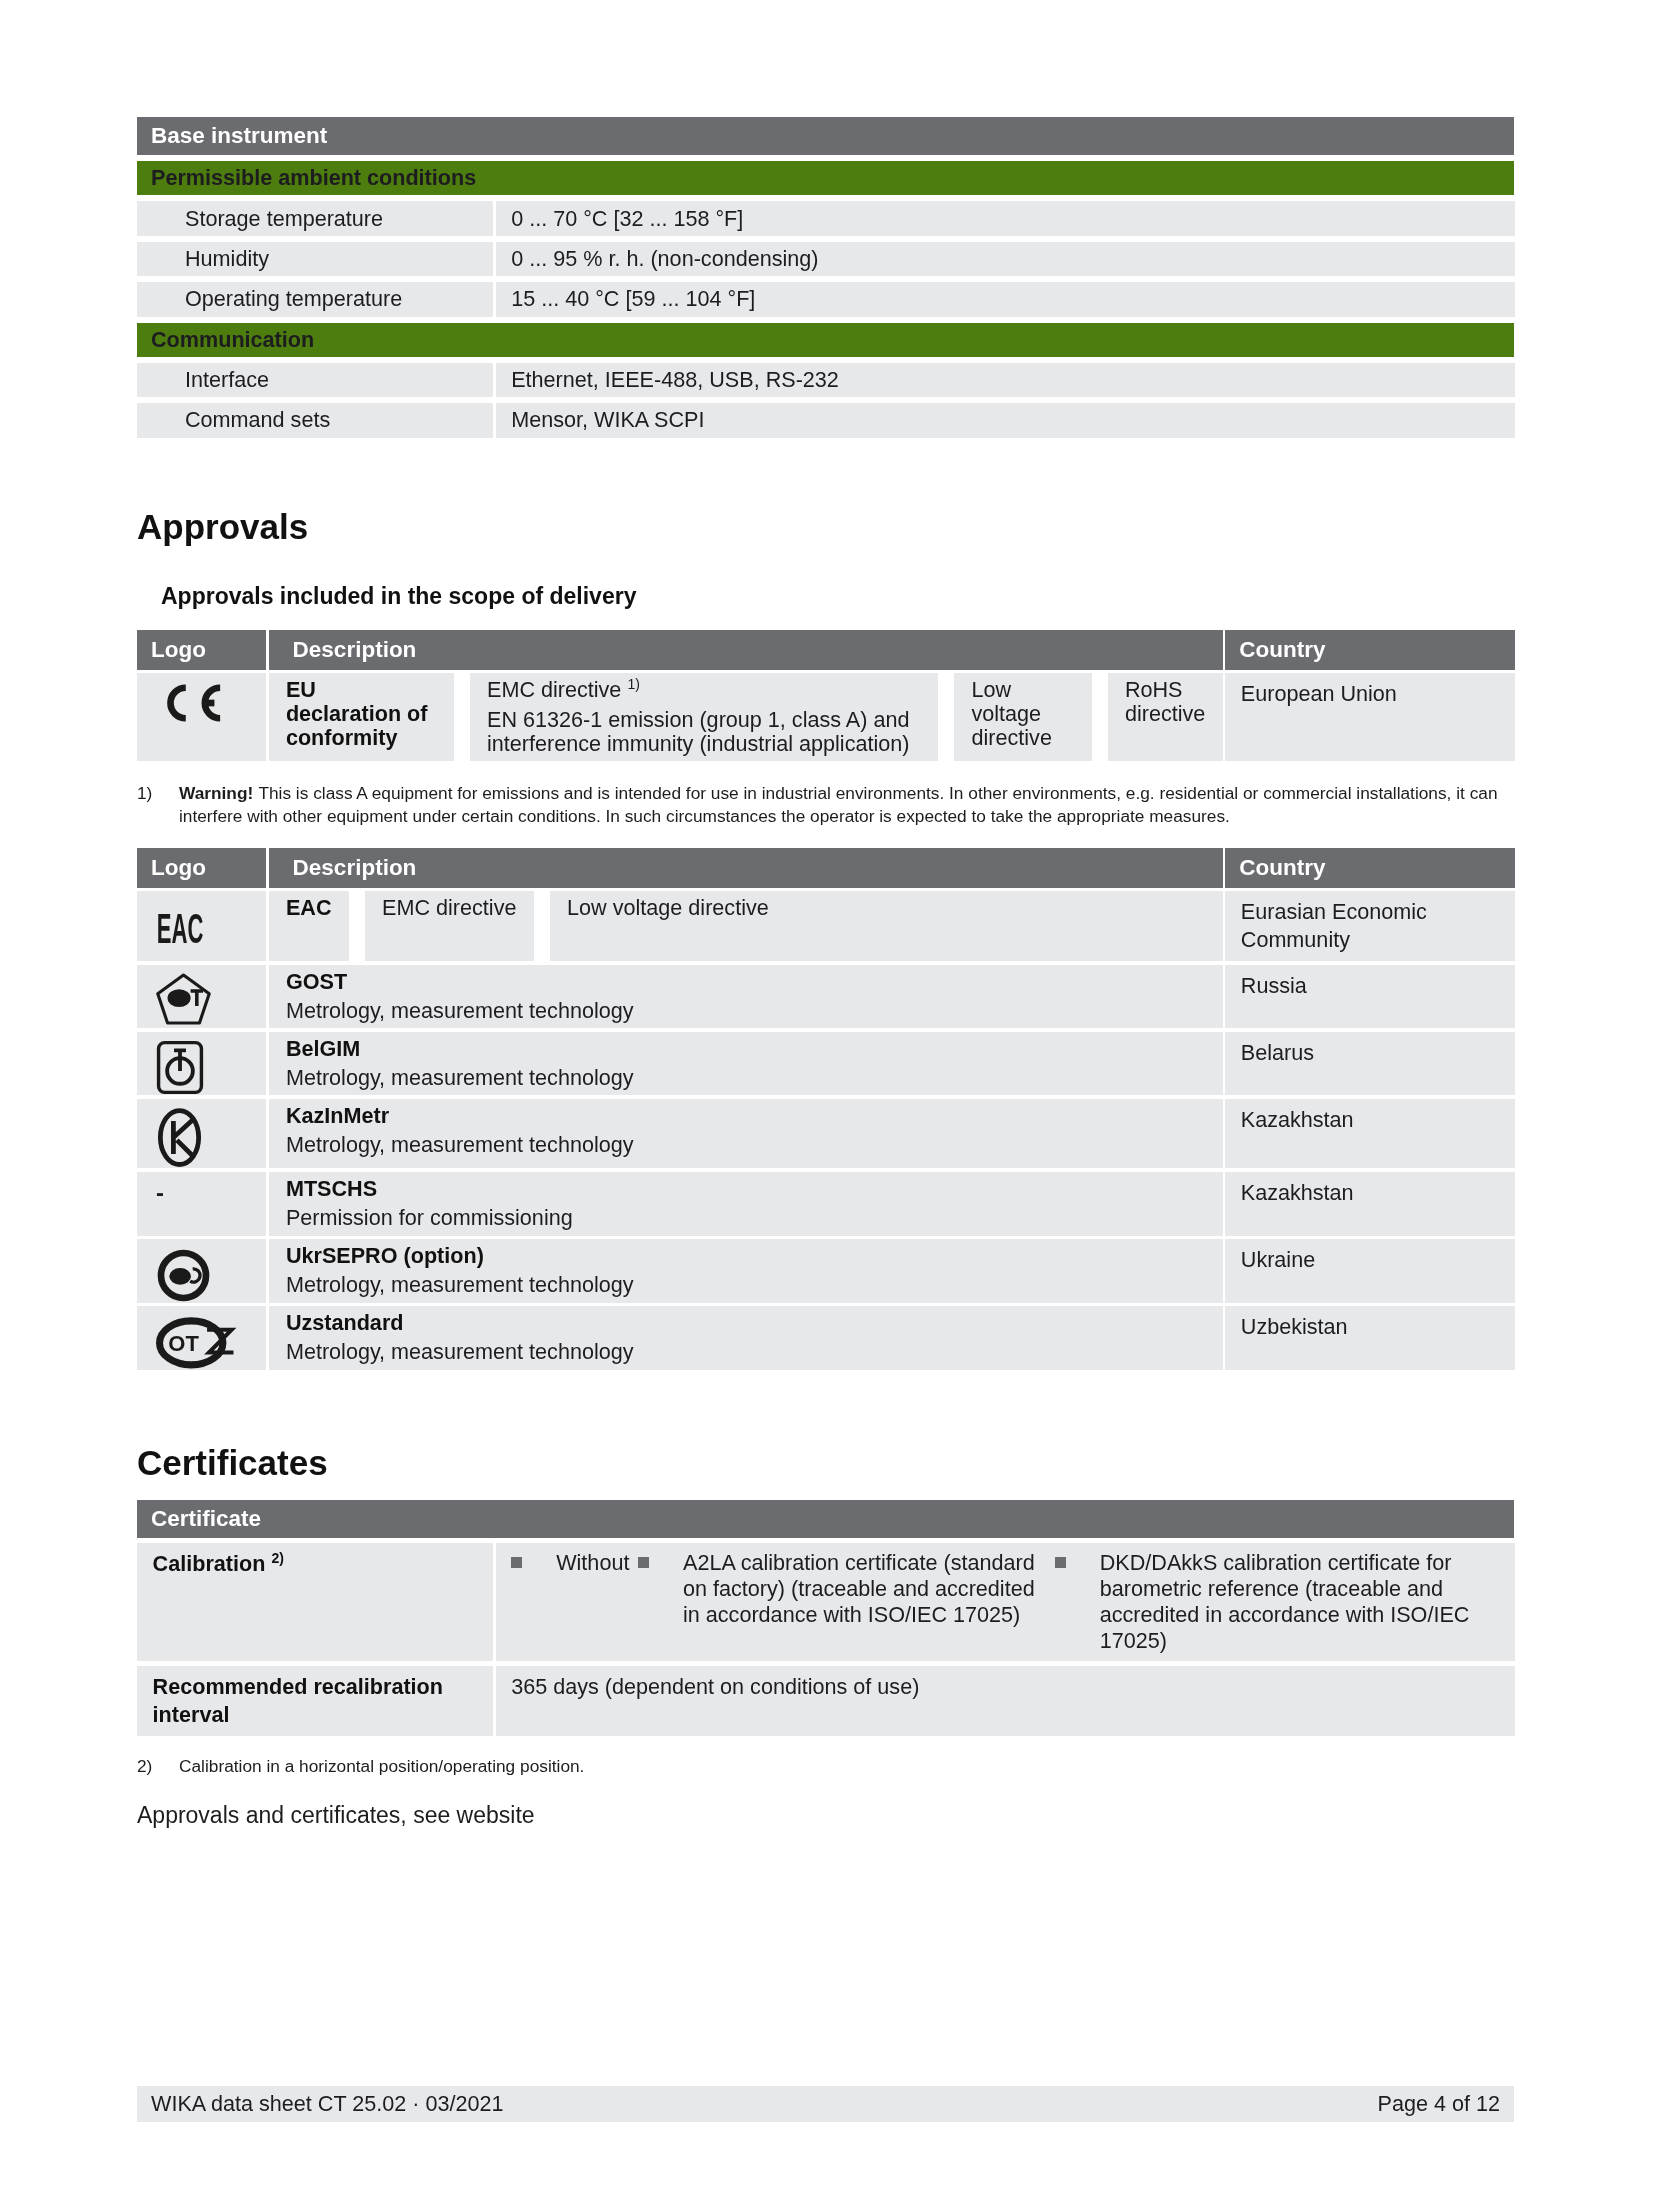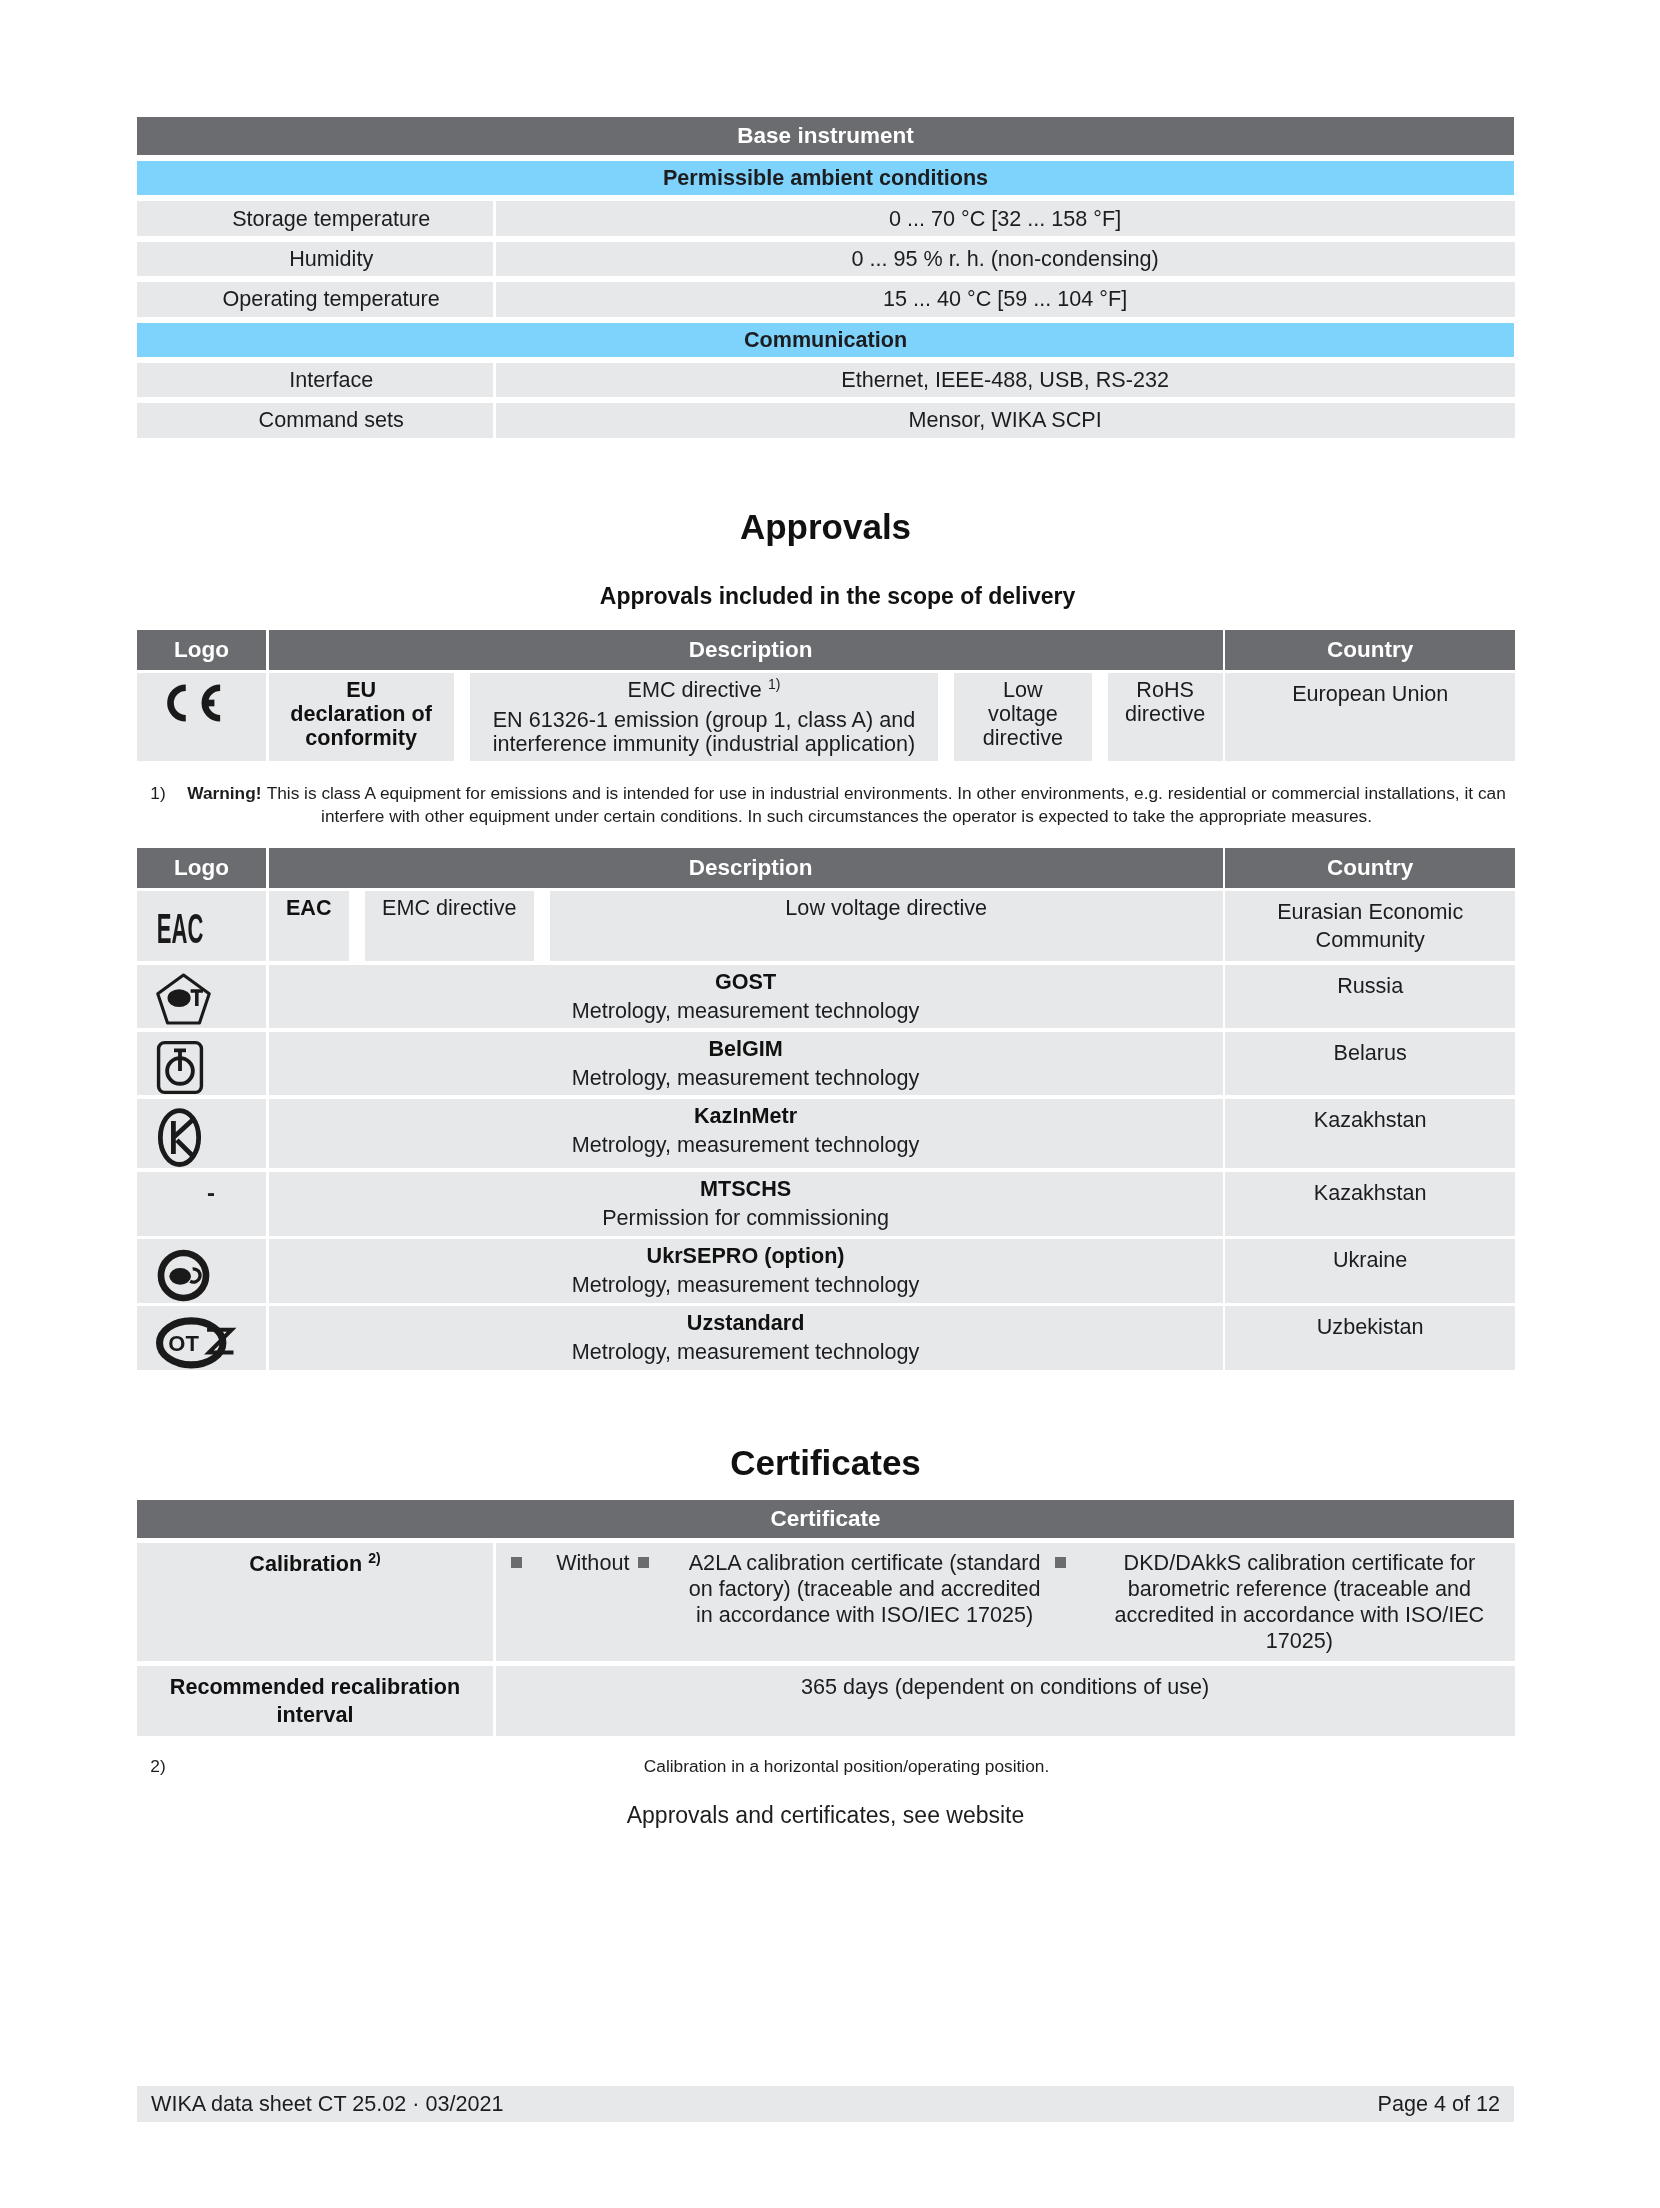--- a/index.html
+++ b/index.html
@@ -1,31 +1,31 @@
 <!DOCTYPE html>
 <html style="font-size:14px"><head>
 <meta charset="utf-8">
 <style>
   * { margin:0; padding:0; box-sizing:border-box; }
   html,body { background:#ffffff; }
   .page {
     position:relative; width:1660px; height:2208px; background:#fff;
     font-family:"Liberation Sans", sans-serif; color:#1d1d1f; overflow:hidden;
   }
-  .content { position:absolute; left:137px; top:117px; width:1377px;text-align:center; }
+  .content { position:absolute; left:137px; top:117px; width:1377px; }
 
   
   .bar {
     background:#6b6c70; color:#ffffff; font-weight:bold;
     font-size:22.5px; line-height:26px; padding:6px 14px;
   }
 
   
   .spec-body { display:flex; flex-direction:column; gap:6px; margin-top:6px; }
-  .spec-heading { background:#7dd3fc; font-weight:bold; font-size:21.6px; line-height:24px; padding:5.2px 14px; }
+  .spec-heading { background:#4d7c0f; font-weight:bold; font-size:21.6px; line-height:24px; padding:5.2px 14px; }
   .spec-row { display:grid; grid-template-columns:356px 1019px; column-gap:2.6px;border-radius:16px; }
   .spec-row .cell { background:#e7e8ea; font-size:21.6px; line-height:24px; padding:5.2px 15.6px; }
   .spec-row .label { padding-left:48px; }
 
   h1.section { font-size:35px; line-height:40px; font-weight:bold; color:#111; }
   #approvals-heading { margin-top:69px; }
   #certificates-heading { margin-top:73px; }
   h2.sub { font-size:23px; line-height:28px; font-weight:bold; color:#111; }
   #sub-included { margin-top:35px;margin-left:24px; }
   #sub-optional { margin-top:26px; }

